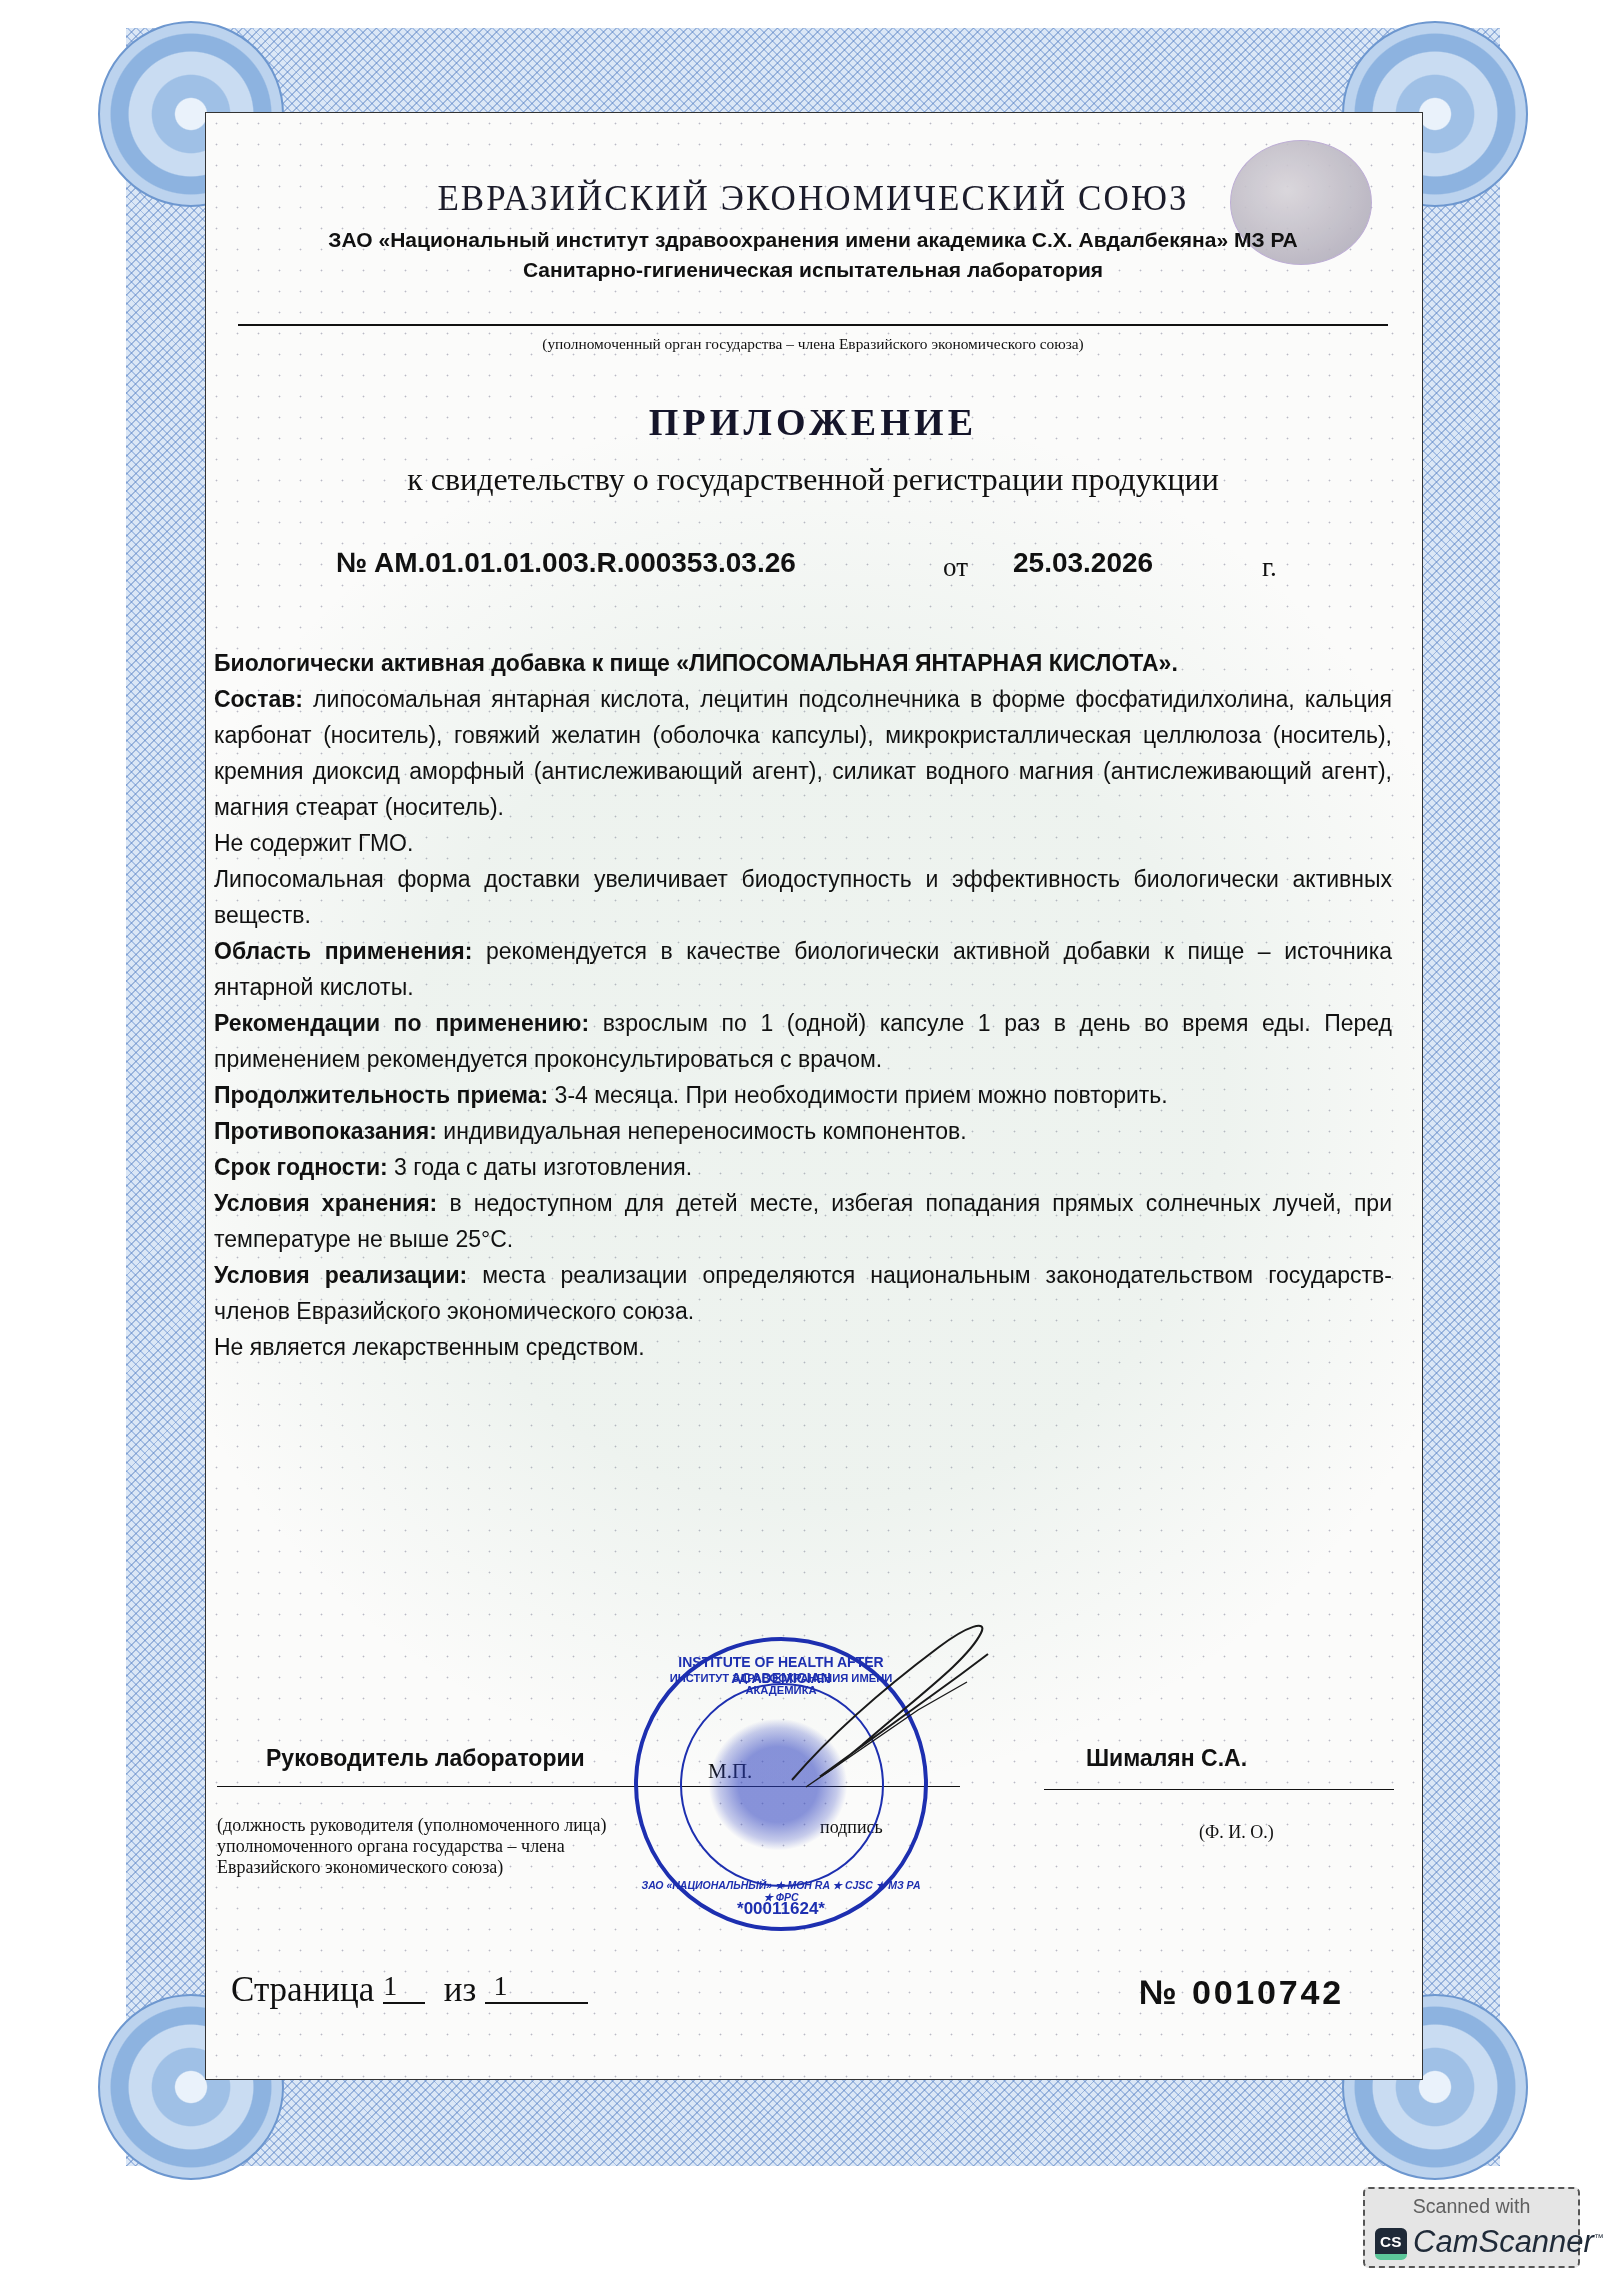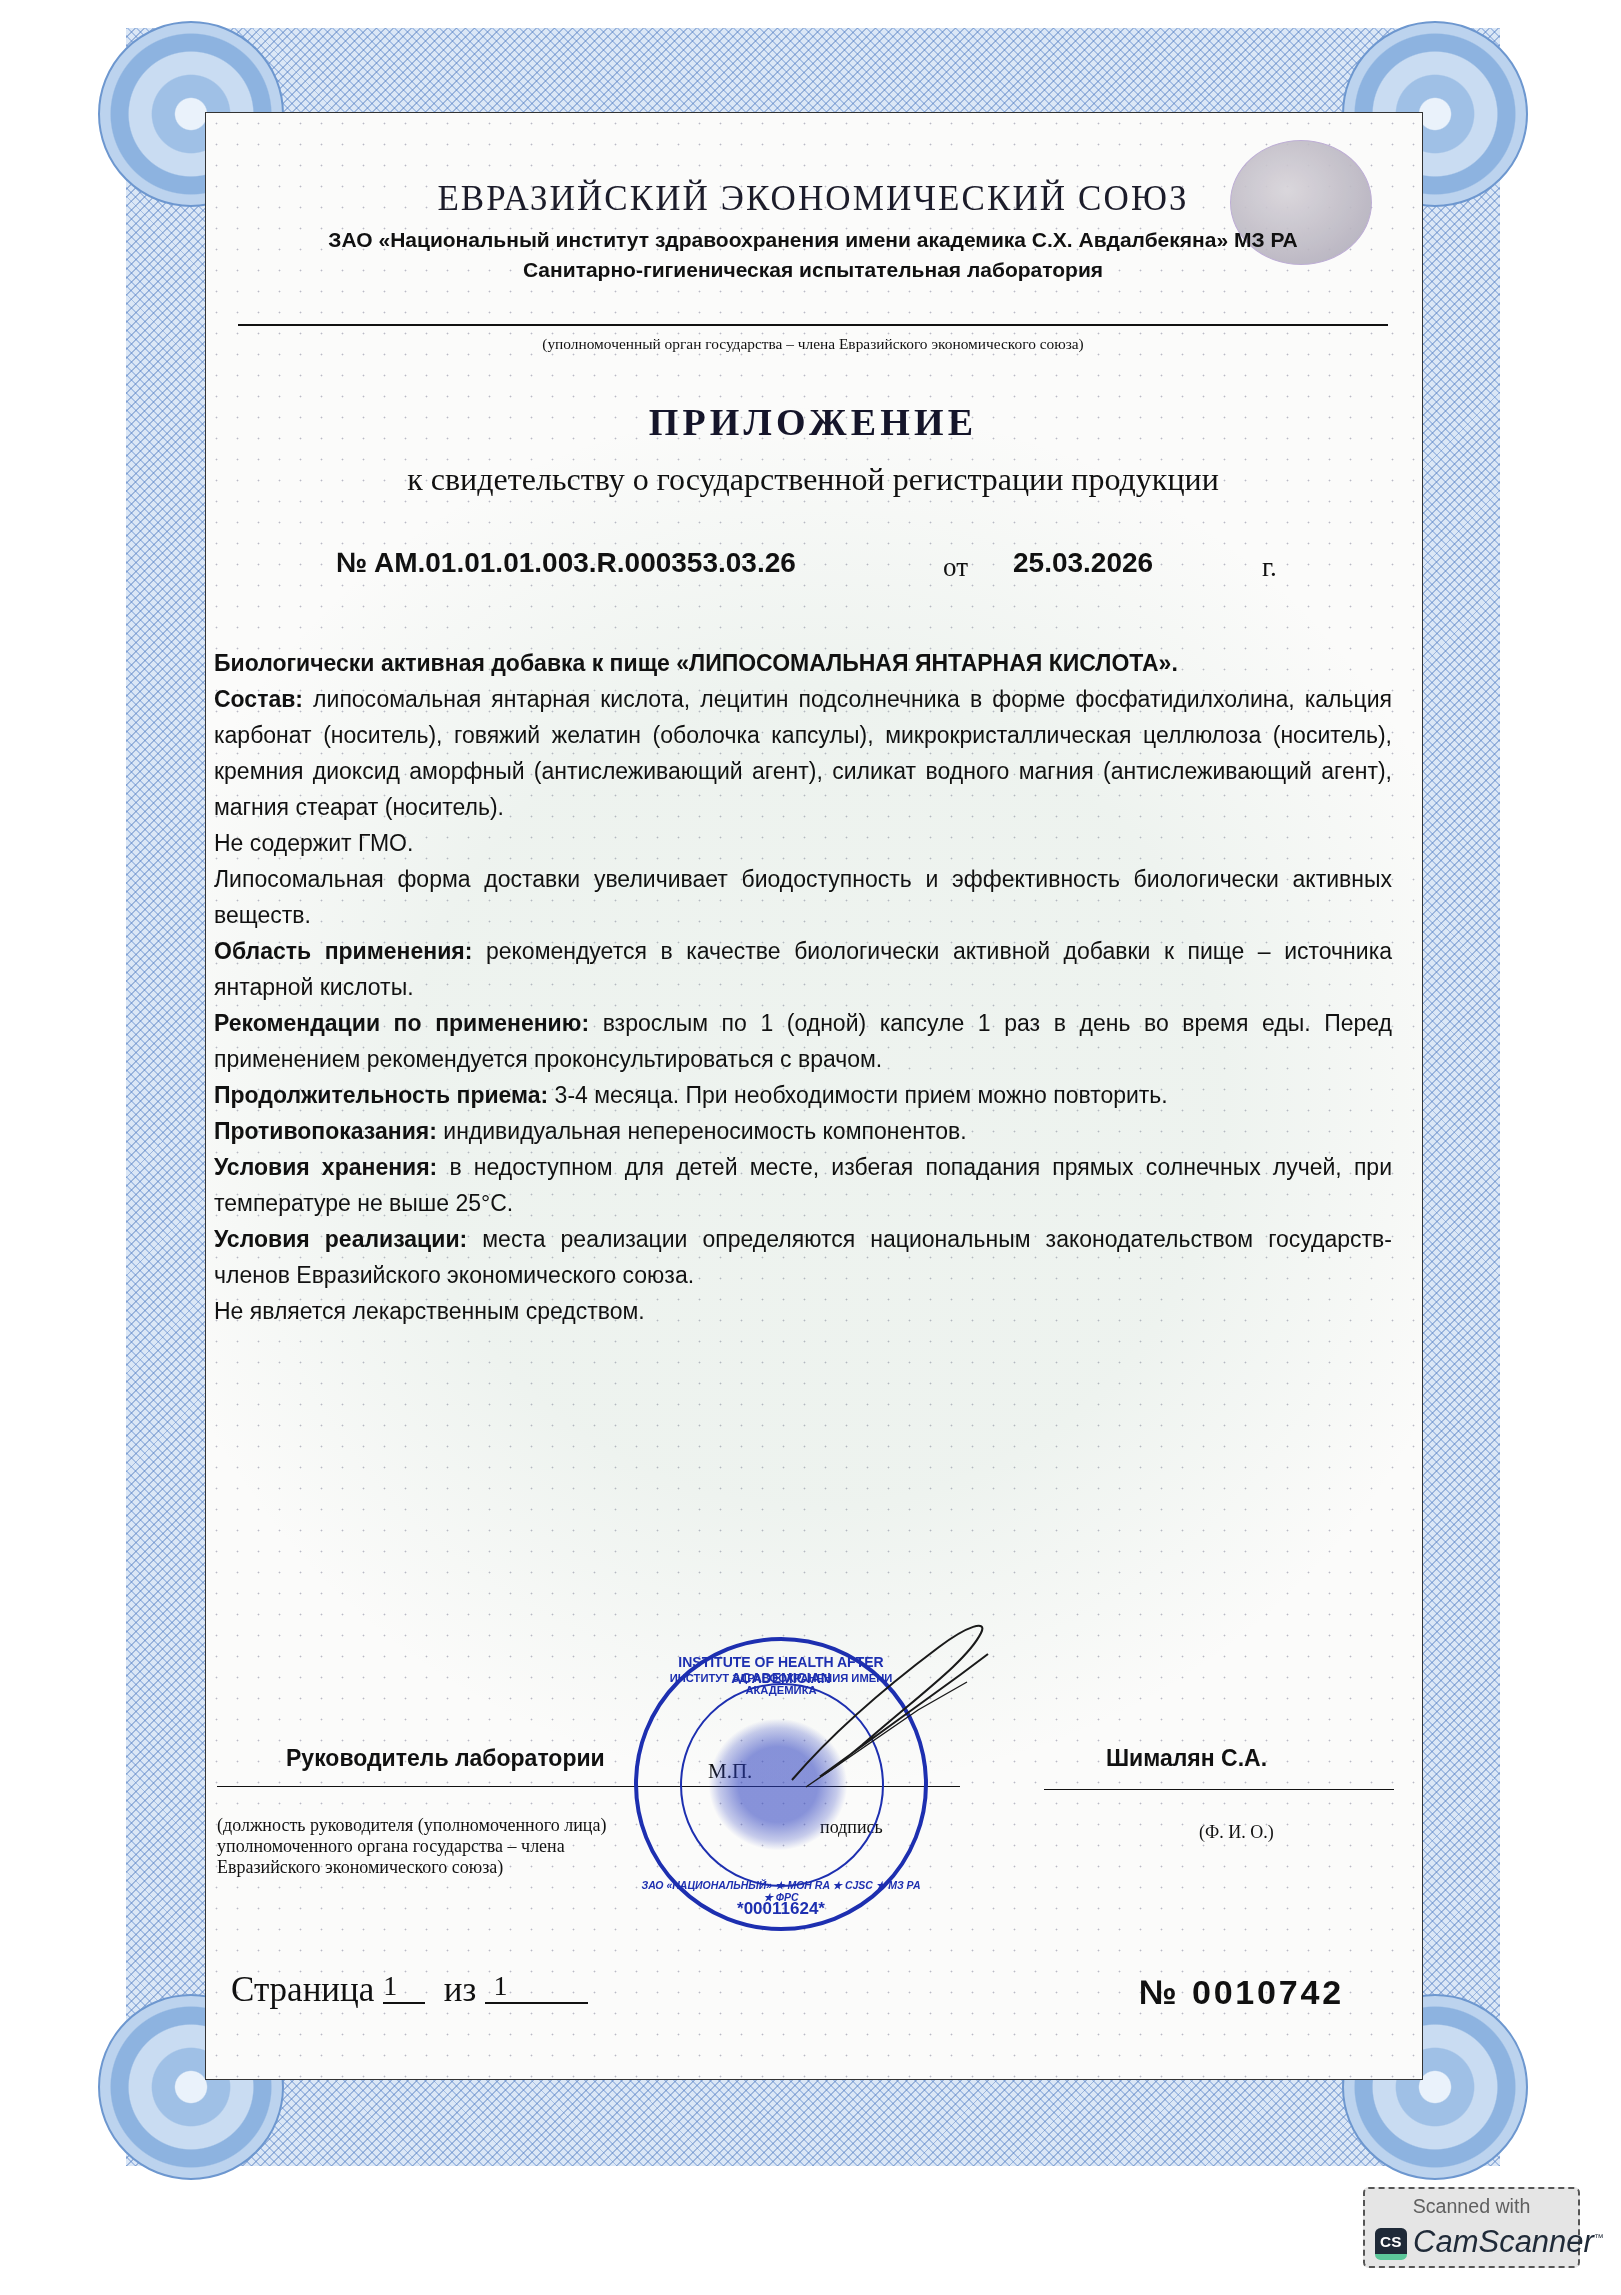--- a/index.html
+++ b/index.html
@@ -60,21 +60,21 @@
   .date  { left:1013px; top:547px; font-size:28px; font-weight:bold; }
   .year  { left:1262px; top:552px; font-size:27px; }
 
   .body-text {
     left:214px; width:1178px; top:645px; font-size:23px; line-height:36px;
     text-align:justify; color:#111;
   }
   .body-text p { margin:0; }
   .body-text b { font-weight:bold; }
 
-  .sig-head { top:1745px; font-size:23px; font-weight:bold;margin-left:20px; }
+  .sig-head { top:1745px; font-size:23px; font-weight:bold; }
   .sig-line { height:1.4px; background:#111; }
   .sig-small { font-size:18px; line-height:21px; }
 
   .seal {
     left:634px; top:1637px; width:294px; height:294px; border-radius:50%;
     border:4.9px solid #1d2fb0; box-sizing:border-box;
   }
   .seal-inner {
     position:absolute; left:42px; top:42px; width:200px; height:200px; border-radius:50%;
     border:2.8px solid #1d2fb0;
@@ -138,20 +138,21 @@
 
 <div class="abs body-text">
   <p><b>Биологически активная добавка к пище «ЛИПОСОМАЛЬНАЯ ЯНТАРНАЯ КИСЛОТА».</b></p>
   <p><b>Состав:</b><span> липосомальная янтарная кислота, лецитин подсолнечника в форме фосфатидилхолина, кальция карбонат (носитель), говяжий желатин (оболочка капсулы), микрокристаллическая целлюлоза (носитель), кремния диоксид аморфный (антислеживающий агент), силикат водного магния (антислеживающий агент), магния стеарат (носитель).</span></p>
   <p><span>Не содержит ГМО.</span></p>
   <p><span>Липосомальная форма доставки увеличивает биодоступность и эффективность биологически активных веществ.</span></p>
   <p><b>Область применения:</b><span> рекомендуется в качестве биологически активной добавки к пище – источника янтарной кислоты.</span></p>
   <p><b>Рекомендации по применению:</b><span> взрослым по 1 (одной) капсуле 1 раз в день во время еды. Перед применением рекомендуется проконсультироваться с врачом.</span></p>
   <p><b>Продолжительность приема:</b><span> 3-4 месяца.  При необходимости прием можно повторить.</span></p>
   <p><b>Противопоказания:</b><span> индивидуальная непереносимость компонентов.</span></p>
+  <p><b>Срок годности:</b><span> 3 года с даты изготовления.</span></p>
   <p><b>Условия хранения:</b><span> в недоступном для детей месте, избегая попадания прямых солнечных лучей, при температуре не выше 25°С.</span></p>
   <p><b>Условия реализации:</b><span> места реализации определяются национальным законодательством государств-членов Евразийского экономического союза.</span></p>
   <p><span>Не является лекарственным средством.</span></p>
 </div>
 
 <div class="abs sig-head" style="left:266px;">Руководитель лаборатории</div>
 <div class="abs sig-line" style="left:217px; top:1786px; width:743px;"></div>
 <div class="abs serif sig-small" style="left:217px; top:1815px; width:449px;">(должность руководителя (уполномоченного лица) уполномоченного органа государства – члена Евразийского экономического союза)</div>
 
 <div class="abs serif" style="left:708px; top:1759px; font-size:21px;">М.П.</div>

